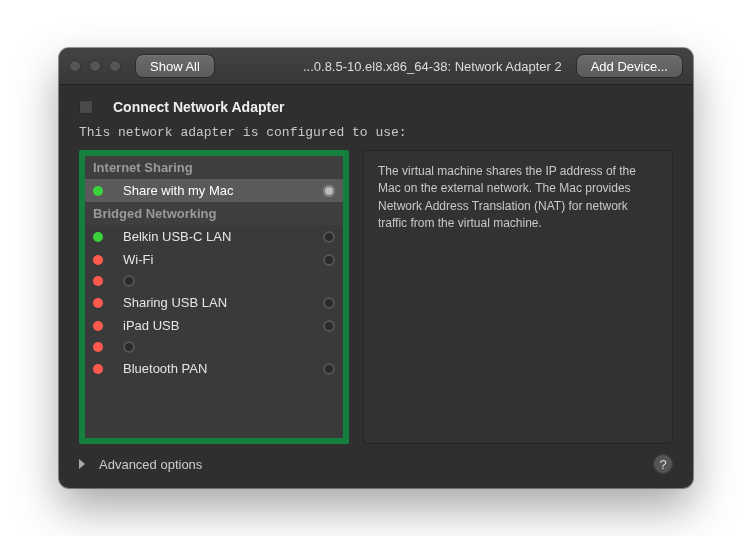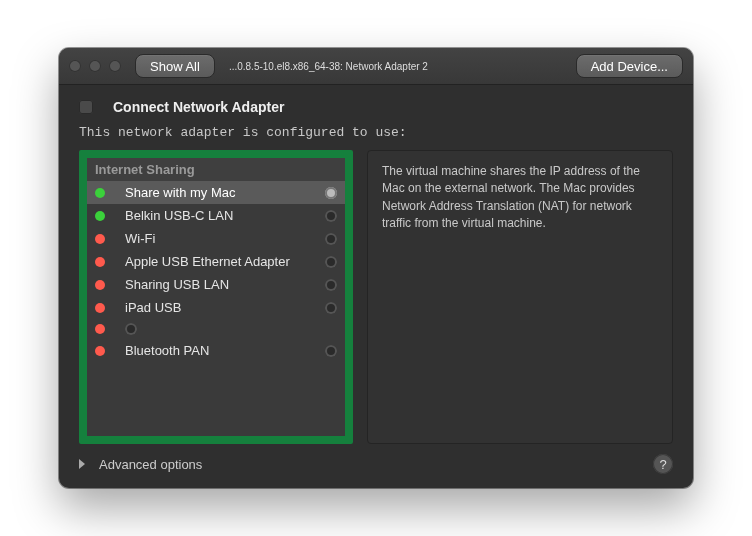--- a/index.html
+++ b/index.html
@@ -45,23 +45,23 @@
     color: #fff;
     font-size: 13px;
     display: inline-flex;
     align-items: center;
     justify-content: center;
     box-shadow: 0 1px 0 rgba(255,255,255,0.05) inset;
     white-space: nowrap;
   }
   .title {
     flex: 1;
-    text-align: left;
+    text-align: right;
     color: #ddd;
-    font-size: 10px;
+    font-size: 13px;
     overflow: hidden;
     text-overflow: ellipsis;
     white-space: nowrap;
     padding: 0 6px;
   }
   .content {
     flex: 1;
     padding: 14px 20px 14px 20px;
     display: flex;
     flex-direction: column;
@@ -82,21 +82,21 @@
   .connect-label { font-weight: 600; color: #eee; font-size: 14px; }
   .subtext { color: #c8c8c8; margin: 6px 0 10px 0; font-size: 13px; font-family: Liberation Mono, monospace; }
   .panes {
     display: flex;
     gap: 14px;
     flex: 1;
     min-height: 0;
   }
   .listbox {
     width: 258px;
-    border: 8px solid #15803d;
+    border: 6px solid #15803d;
     border-radius: 2px;
     background: #3a3a3a;
     overflow: hidden;
     display: flex;
     flex-direction: column;
   }
   .lb-inner { flex:1; overflow:hidden; }
   .group-hdr {
     background: #3f3f3f;
     color: #9a9a9a;
@@ -182,34 +182,34 @@
       <div class="listbox">
         <div class="lb-inner">
 
           <div class="group-hdr">Internet Sharing</div>
           <div class="row selected">
             <div class="dot green"></div>
             <div class="row-label">Share with my Mac</div>
             <div class="radio checked"></div>
           </div>
 
+          <div class="group-hdr">Bridged Networking</div>
 
           <div class="row">
             <div class="dot green"></div>
             <div class="row-label">Belkin USB-C LAN</div>
             <div class="radio"></div>
           </div>
           <div class="row">
             <div class="dot red"></div>
             <div class="row-label">Wi-Fi</div>
             <div class="radio"></div>
           </div>
           <div class="row">
             <div class="dot red"></div>
-            <div class="row-label">Apple USB Ethernet Adapter</div>
             <div class="radio"></div>
           </div>
           <div class="row">
             <div class="dot red"></div>
             <div class="row-label">Sharing USB LAN</div>
             <div class="radio"></div>
           </div>
           <div class="row">
             <div class="dot red"></div>
             <div class="row-label">iPad USB</div>

